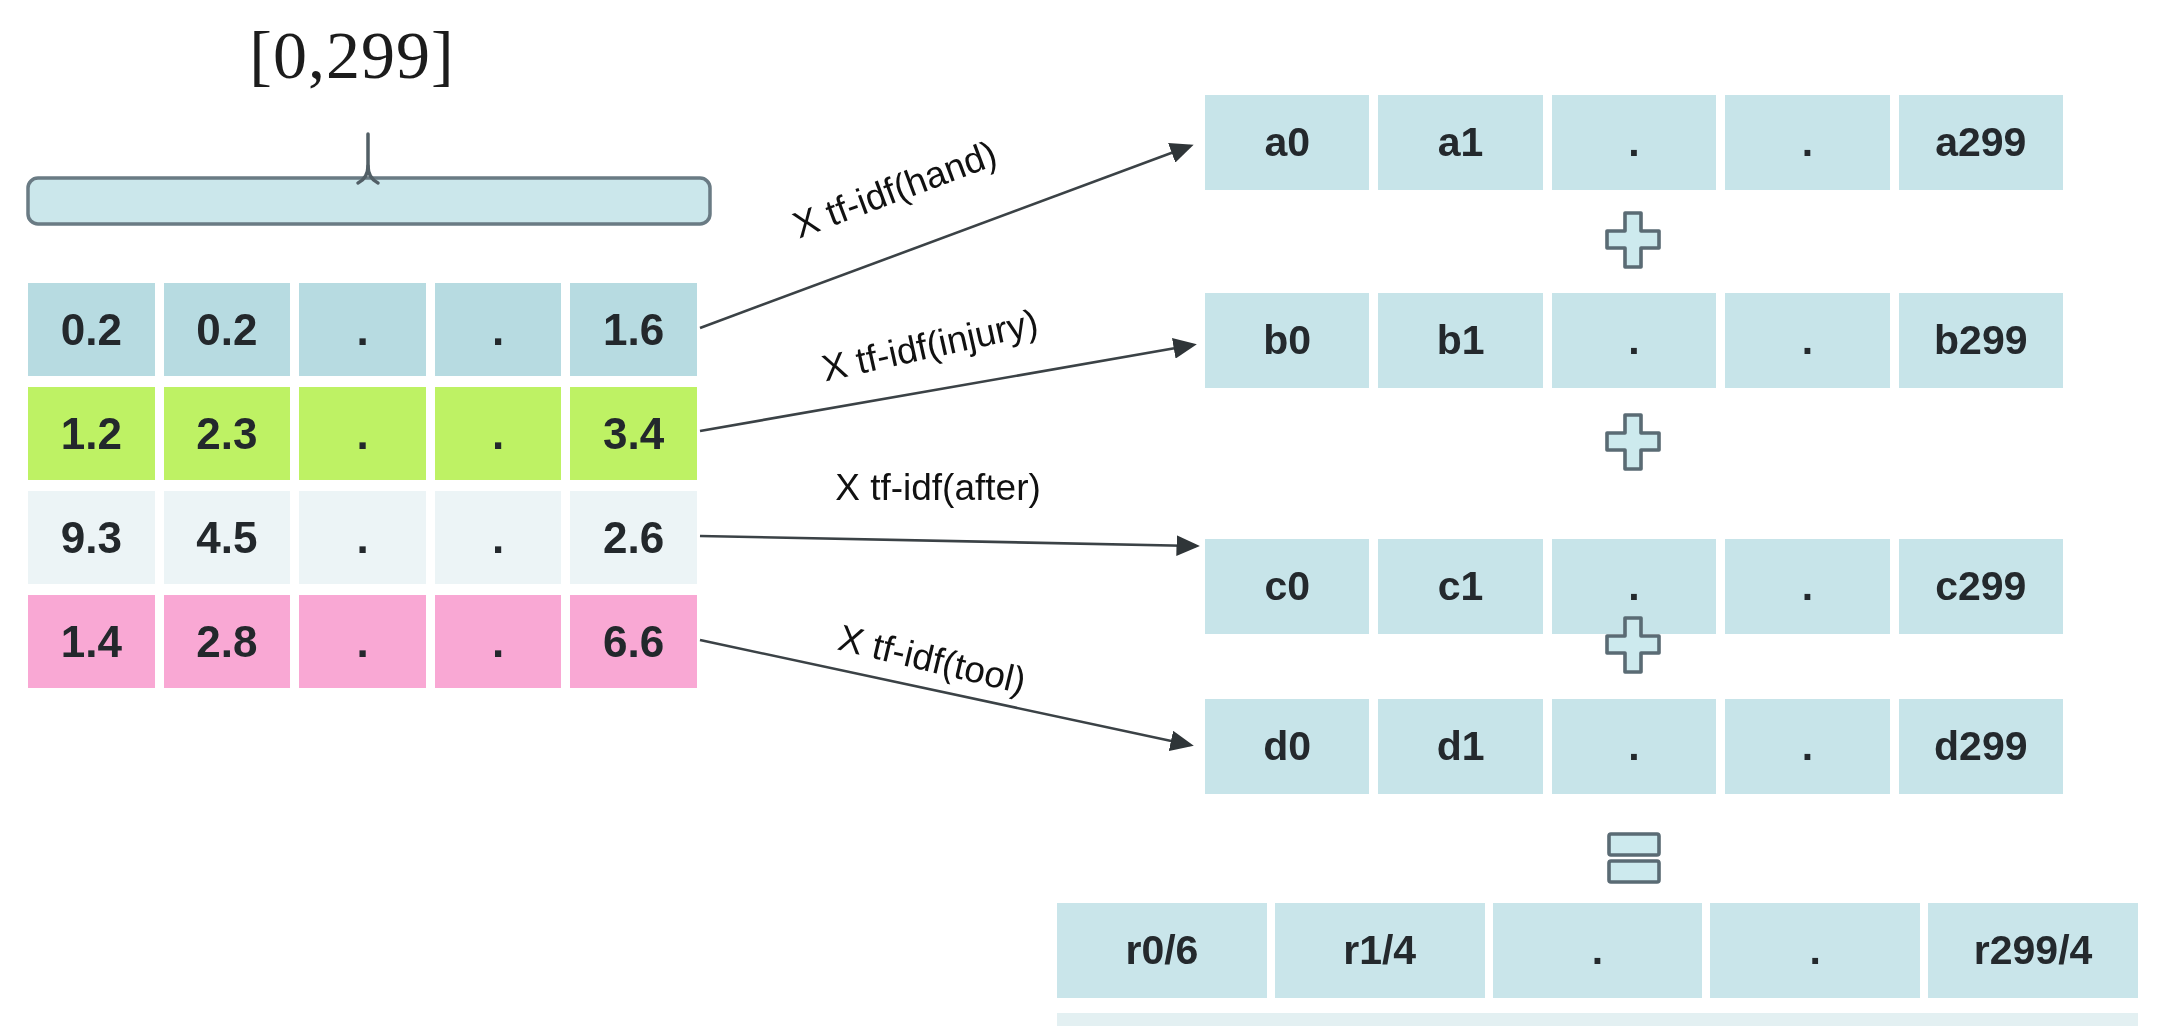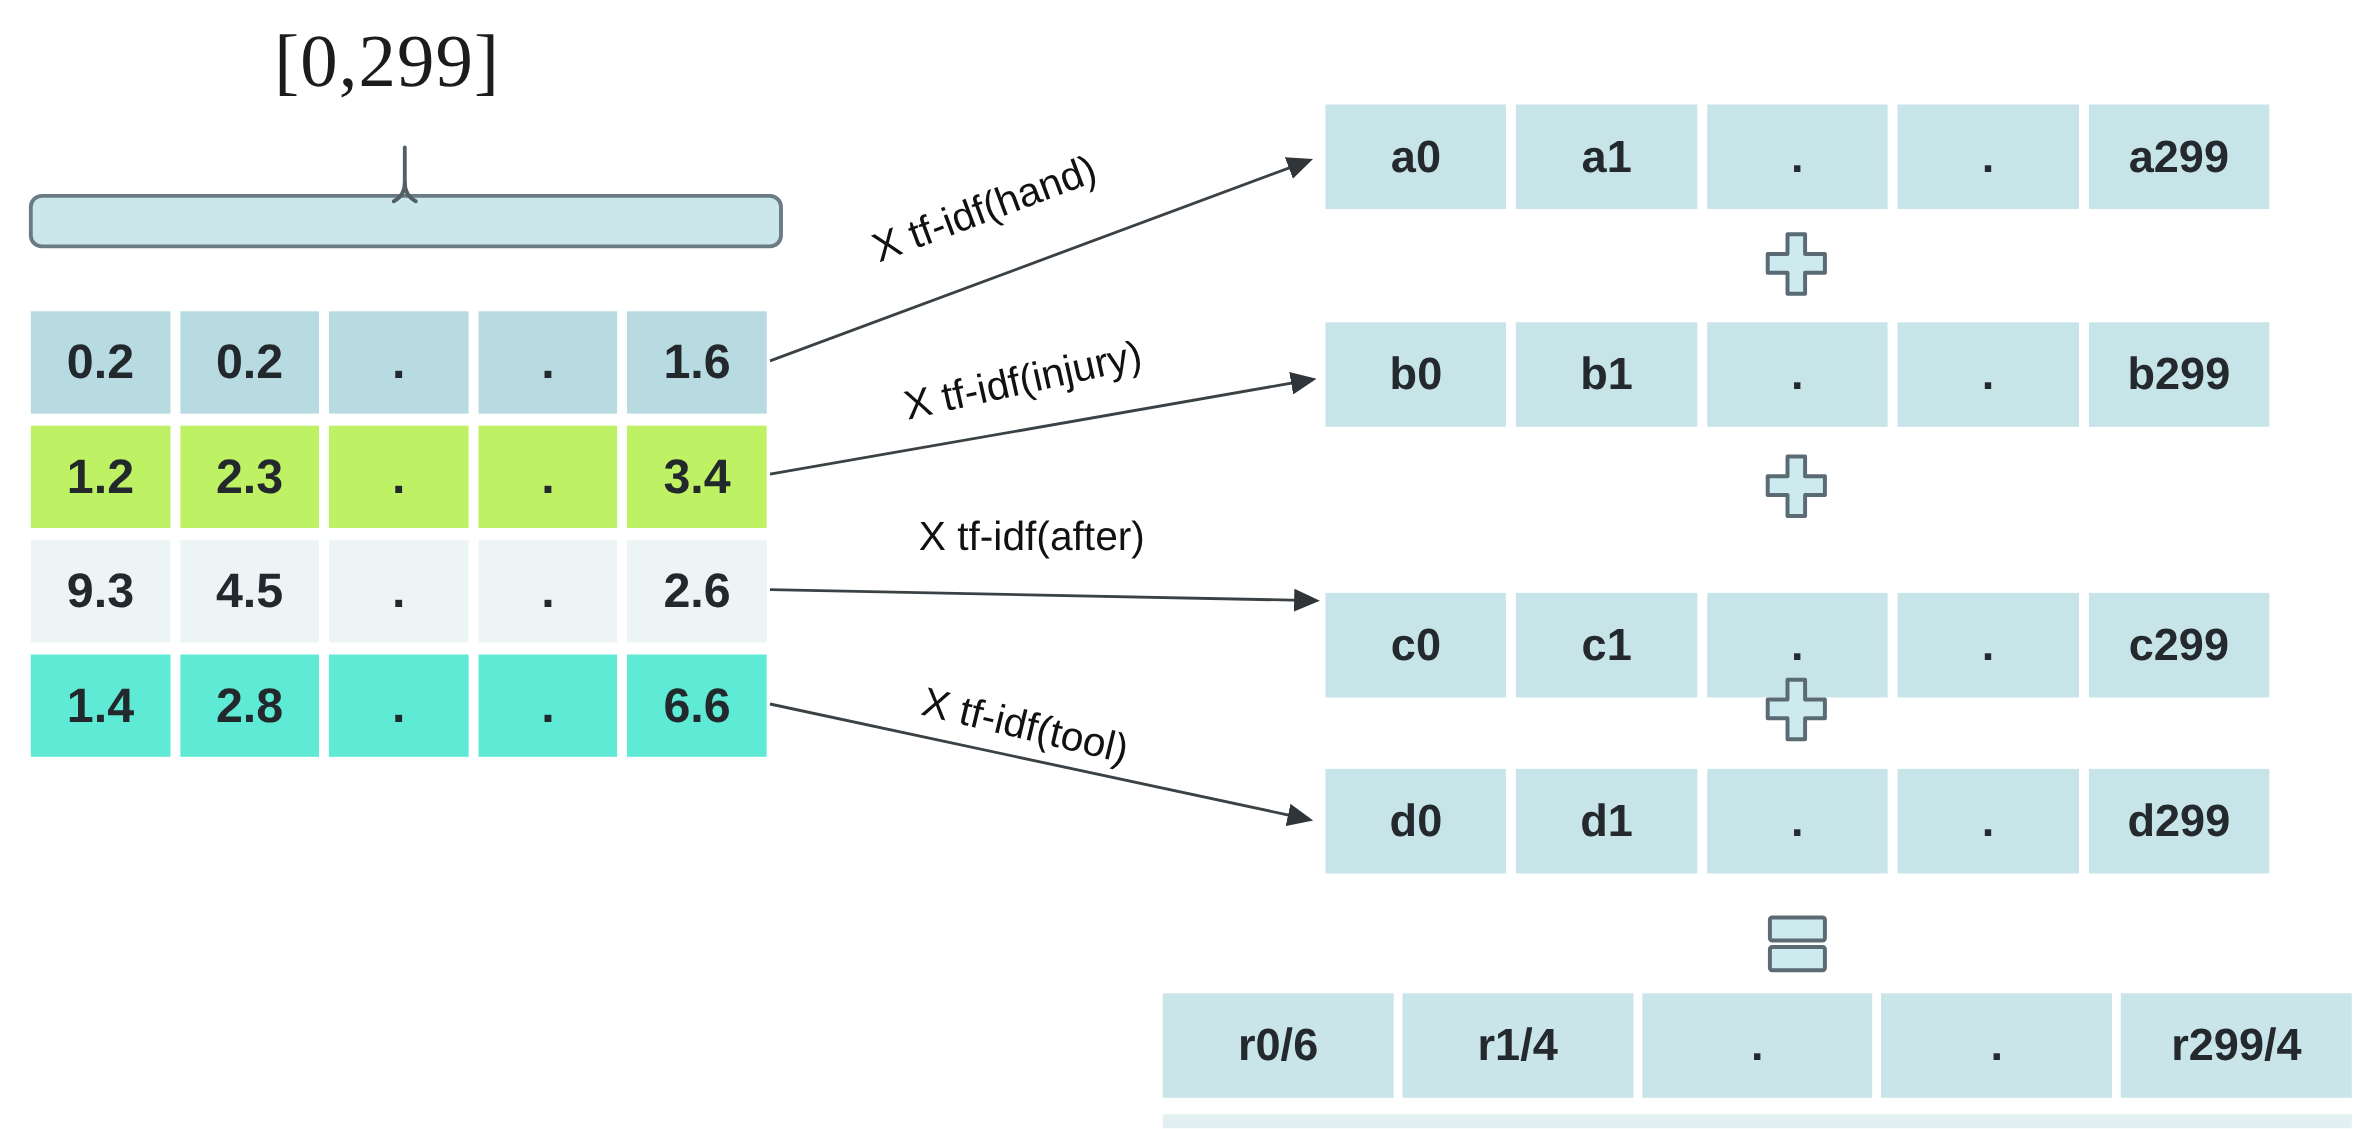--- a/index.html
+++ b/index.html
@@ -20,21 +20,21 @@
     display:grid;grid-template-columns:repeat(5,1fr);grid-template-rows:repeat(4,1fr);
     column-gap:9px;row-gap:11px;background:transparent;
   }
   .matrix .cell{
     display:flex;align-items:center;justify-content:center;
     font-size:44px;font-weight:700;color:#23282c;
   }
   .m-r0{background:#b7dbe1;}
   .m-r1{background:#bef264;}
   .m-r2{background:#ecf4f6;}
-  .m-r3{background:#5eead4;}
+  .m-r3{background:#f9a8d4;}
   
   .arrows{position:absolute;left:0;top:0;pointer-events:none;}
   .mult-label{
     position:absolute;white-space:nowrap;font-size:37px;color:#111111;
     transform:translate(-50%,-50%) rotate(var(--rot));
   }
   
   .vec{
     position:absolute;left:1205px;width:858px;height:95px;
     display:grid;grid-template-columns:repeat(5,1fr);column-gap:9px;

